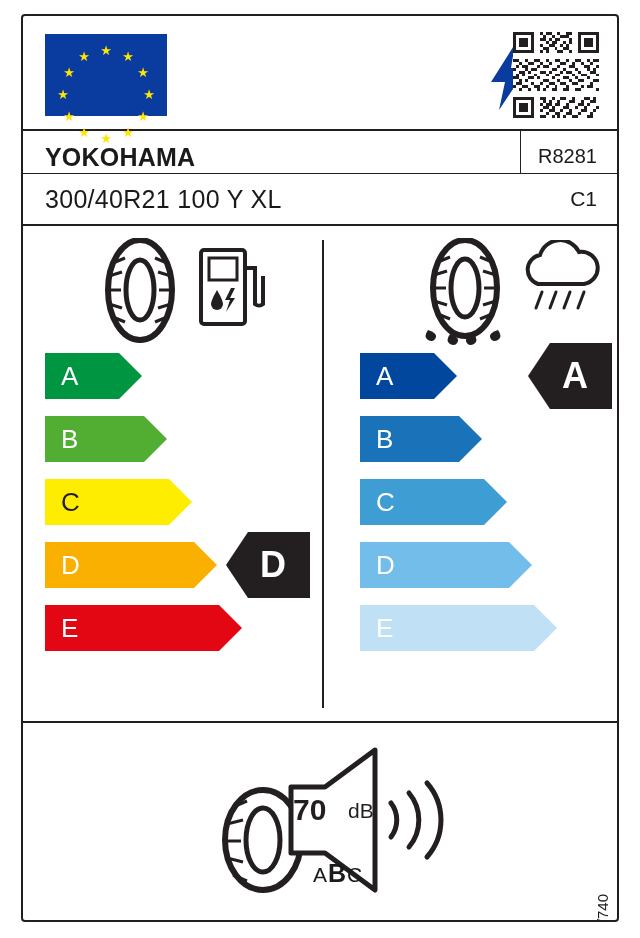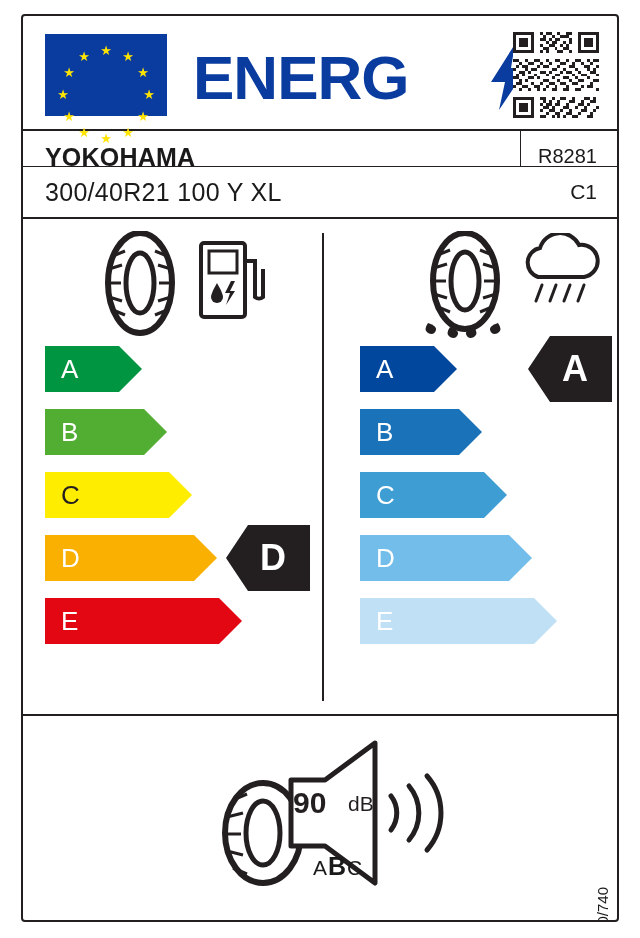--- a/index.html
+++ b/index.html
@@ -71,21 +71,21 @@
     position: absolute;
     right: 18px;
     top: 16px;
     width: 86px;
     height: 86px;
   }
 
   
   .brand-row {
     position: relative;
-    height: 36px;
+    height: 43px;
     border-bottom: 1px solid #231f20;
     box-sizing: border-box;
   }
   .brand-name {
     position: absolute;
     left: 22px;
     top: 12px;
     font-size: 25px;
     font-weight: bold;
     letter-spacing: 0.2px;
@@ -269,21 +269,20 @@
         <span style="left:98px; top:82px;">★</span>
         <span style="left:83px; top:98px;">★</span>
         <span style="left:61px; top:104px;">★</span>
         <span style="left:39px; top:98px;">★</span>
         <span style="left:24px; top:82px;">★</span>
         <span style="left:18px; top:60px;">★</span>
         <span style="left:24px; top:38px;">★</span>
         <span style="left:39px; top:22px;">★</span>
       </div>
     </div>
-    <div class="energy-word">ENERG</div>
     <svg class="bolt" viewBox="0 0 36 66">
       <polygon points="24,0 0,38 14,38 8,66 36,24 20,24" fill="#0a3ca0"></polygon>
     </svg>
     <svg class="qr" viewBox="0 0 29 29" shape-rendering="crispEdges">
       <rect width="29" height="29" fill="#ffffff"></rect>
       <g fill="#231f20">
         <rect x="0" y="0" width="7" height="7"></rect>
           <rect x="1" y="1" width="5" height="5" fill="#fff"></rect>
           <rect x="2" y="2" width="3" height="3"></rect>
         <rect x="22" y="0" width="7" height="7"></rect>
@@ -609,21 +608,21 @@
           <path d="M24 113 L40 117"></path>
         <path d="M30 130 L44 136"></path>
       </g>
       <path d="M88 42 L88 108 L122 108 L172 145 L172 5 L122 42 Z" fill="#ffffff" stroke="#231f20" stroke-width="5" stroke-linejoin="round"></path>
       <g fill="none" stroke="#231f20" stroke-width="5" stroke-linecap="round">
         <path d="M188 58 a28 28 0 0 1 0 34"></path>
         <path d="M206 48 a42 42 0 0 1 0 54"></path>
         <path d="M224 38 a56 56 0 0 1 0 74"></path>
       </g>
     </svg>
-    <div class="noise-db">90</div>
+    <div class="noise-db">70</div>
     <div class="noise-unit">dB</div>
     <div class="noise-classes">
       <span>A</span><b>B</b><span>C</span>
     </div>
     <div class="reg-number">2020/740</div>
   </div>
 
 </div>
 
 </body></html>

